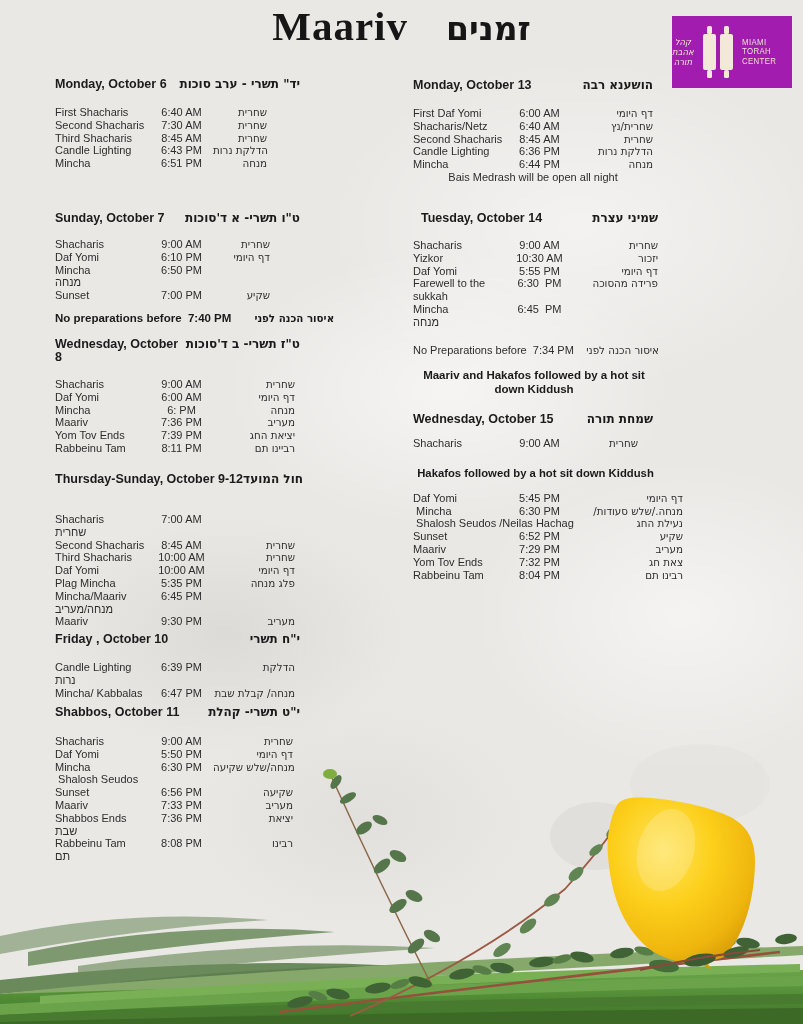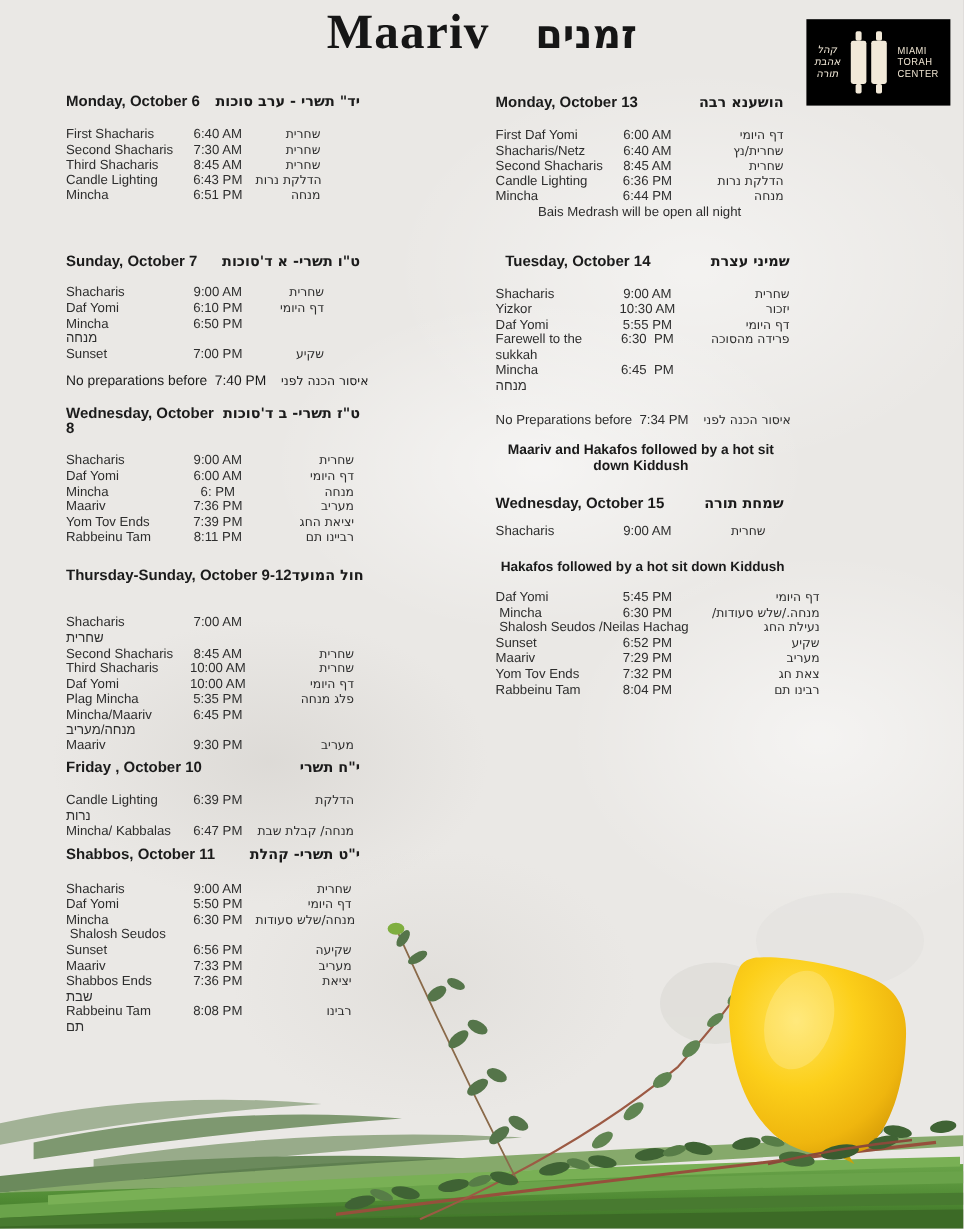--- a/index.html
+++ b/index.html
@@ -20,40 +20,40 @@
   }
   .title{
     position:absolute;top:2px;left:0;right:0;text-align:center;z-index:3;margin:0;
     color:#161616;white-space:nowrap;
   }
   .title .title-en{font-family:"Liberation Serif",serif;font-weight:700;font-size:41px;letter-spacing:1px;}
   .title .title-he{font-family:"DejaVu Sans",sans-serif;font-weight:700;font-size:33px;margin-left:38px;}
   
   .logo{
     position:absolute;left:672px;top:16px;width:120px;height:72px;z-index:3;
-    background:#000000;display:flex;align-items:center;justify-content:center;gap:6px;
+    background:#a21caf;display:flex;align-items:center;gap:6px;
   }
   .logo-heb{color:#f2e9d8;font-family:"DejaVu Sans",sans-serif;font-size:8.5px;line-height:10px;text-align:center;font-style:italic;direction:rtl;}
   .torah-icon{flex:0 0 auto;}
   .logo-name{color:#ece2cf;font-size:8.5px;line-height:9.5px;letter-spacing:.4px;transform:scaleX(.92);transform-origin:left;}
   
   .sec{position:absolute;z-index:2;}
   .sec-head{display:flex;justify-content:space-between;align-items:baseline;
     font-weight:700;font-size:12.5px;line-height:13px;color:#1b1b1b;}
   .sec-head .heb-date{font-family:"DejaVu Sans",sans-serif;direction:rtl;font-size:12px;white-space:nowrap;}
   .rows{}
   .row{display:flex;font-size:11px;line-height:12.8px;color:#2d2d2d;}
   .lbl{flex:0 0 95px;white-space:pre;}
   .time{flex:0 0 63px;text-align:center;white-space:pre;}
   .time.is-empty{flex:0 0 0;}
   .heb{flex:1;text-align:right;direction:rtl;font-family:"DejaVu Sans",sans-serif;font-size:10.3px;white-space:nowrap;}
   .note{position:absolute;z-index:2;display:flex;justify-content:space-between;font-size:11px;color:#2d2d2d;}
   .note .n-en{white-space:pre;}
   .note .heb{flex:0 0 auto;}
-  .note.bold{font-weight:400;font-size:11.5px;color:#1a1a1a;}
+  .note.bold{font-weight:700;font-size:11.5px;color:#1a1a1a;gap:23px;}
   .note-center{position:absolute;z-index:2;text-align:center;font-size:11px;color:#2d2d2d;}
   .note-center.bold{font-weight:700;font-size:11.5px;color:#1a1a1a;line-height:14px;}
   .inline-note{font-weight:700;font-size:11.3px;color:#1a1a1a;text-align:center;}
   
   .photo{position:absolute;left:0;bottom:0;z-index:1;}
 </style>
 </head>
 <body>
 
 <div class="page">
@@ -403,21 +403,21 @@
         <span class="heb">שחרית</span>
       </div>
         <div class="row">
         <span class="lbl">Daf Yomi</span>
         <span class="time">5:50 PM</span>
         <span class="heb">דף היומי</span>
       </div>
         <div class="row">
         <span class="lbl">Mincha</span>
         <span class="time">6:30 PM</span>
-        <span class="heb">מנחה/שלש סעודות</span>
+        <span class="heb">מנחה/שלש שקיעה</span>
       </div>
         <div class="row">
         <span class="lbl"> Shalosh Seudos</span>
         <span class="time is-empty"></span>
         <span class="heb is-empty"></span>
       </div>
         <div class="row">
         <span class="lbl">Sunset</span>
         <span class="time">6:56 PM</span>
         <span class="heb">שקיעה</span>

